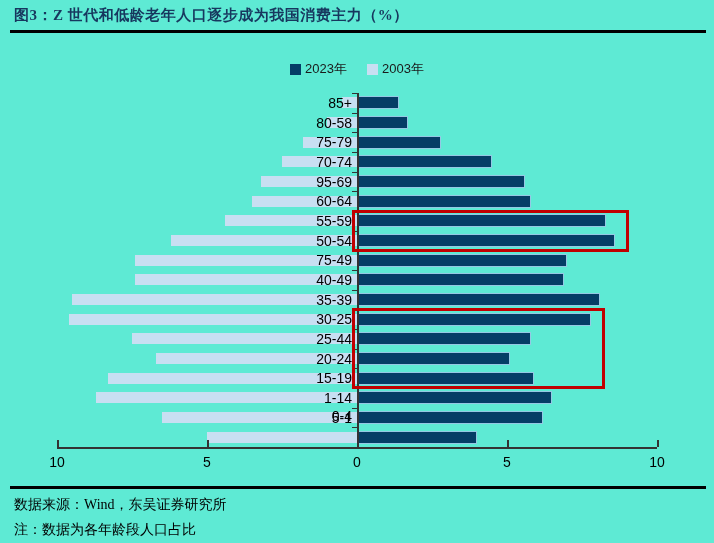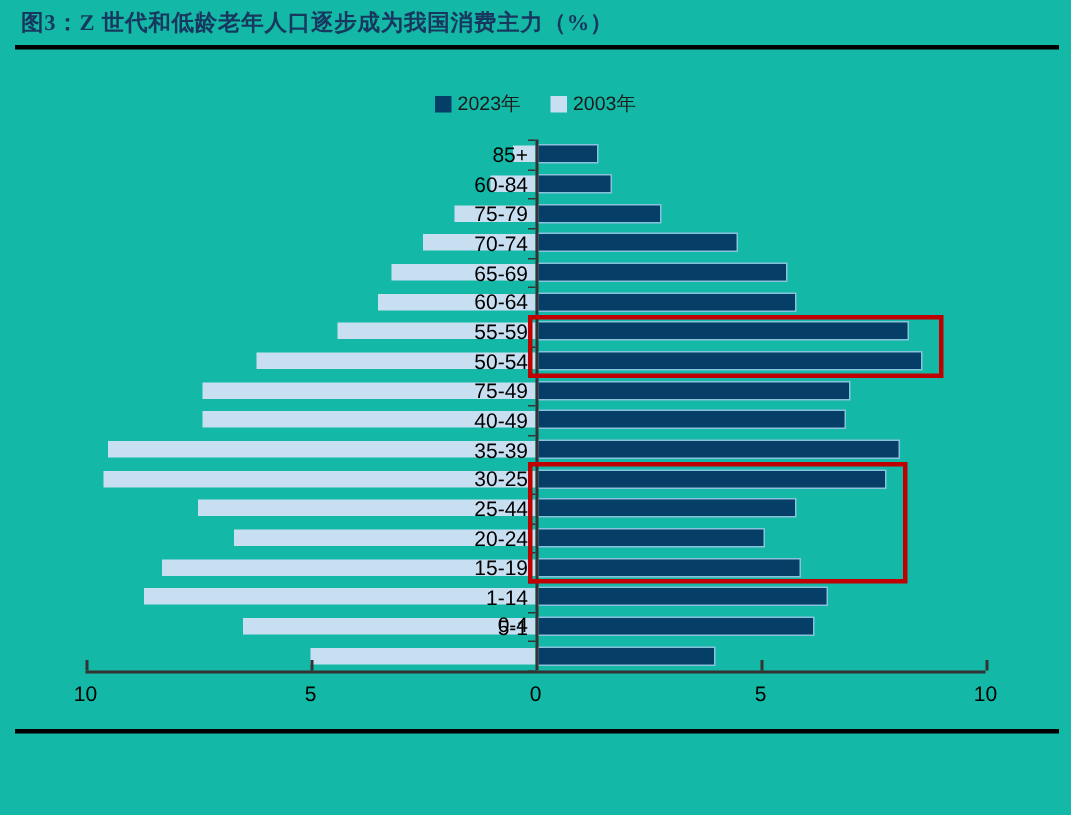--- a/index.html
+++ b/index.html
@@ -1,17 +1,17 @@
 <!DOCTYPE html>
 <html><head>
 <meta charset="utf-8">
 <style>
   html,body{margin:0;padding:0;background:#fff;}
   #page{
-    position:relative;width:714px;height:543px;background:#14b8a6;overflow:hidden;
+    position:relative;width:714px;height:543px;background:#5eead4;overflow:hidden;
     font-family:"Liberation Sans",sans-serif;
   }
   
   .fig-title{
     position:absolute;left:14px;top:6px;width:690px;
     font-family:"Liberation Serif","DejaVu Serif",serif;
     font-size:15px;font-weight:bold;color:#17375E;letter-spacing:.5px;white-space:nowrap;
   }
   .top-rule{position:absolute;left:10px;top:30px;width:696px;height:3px;background:#000;}
   
@@ -55,30 +55,30 @@
         <span>2003年</span>
       </div>
     </div>
 
   <div id="plot-area">
       <div class="bar" style="left: 342px; top: 97.3333px; width: 15px; height: 11px; background: rgb(200, 223, 242);"></div>
       <div class="bar bar-right" style="left: 359px; top: 97.3333px; width: 39px; height: 11px; background: rgb(5, 62, 102);"></div>
       <div class="cat-label" style="left: 279px; top: 95.8333px; width: 73px;">85+</div>
       <div class="bar" style="left: 327px; top: 117px; width: 30px; height: 11px; background: rgb(200, 223, 242);"></div>
       <div class="bar bar-right" style="left: 359px; top: 117px; width: 48px; height: 11px; background: rgb(5, 62, 102);"></div>
-      <div class="cat-label" style="left: 279px; top: 115.5px; width: 73px;">60-84</div>
+      <div class="cat-label" style="left: 279px; top: 115.5px; width: 73px;">80-58</div>
       <div class="bar" style="left: 303px; top: 136.667px; width: 54px; height: 11px; background: rgb(200, 223, 242);"></div>
       <div class="bar bar-right" style="left: 359px; top: 136.667px; width: 81px; height: 11px; background: rgb(5, 62, 102);"></div>
       <div class="cat-label" style="left: 279px; top: 135.167px; width: 73px;">75-79</div>
       <div class="bar" style="left: 282px; top: 156.333px; width: 75px; height: 11px; background: rgb(200, 223, 242);"></div>
       <div class="bar bar-right" style="left: 359px; top: 156.333px; width: 132px; height: 11px; background: rgb(5, 62, 102);"></div>
       <div class="cat-label" style="left: 279px; top: 154.833px; width: 73px;">70-74</div>
       <div class="bar" style="left: 261px; top: 176px; width: 96px; height: 11px; background: rgb(200, 223, 242);"></div>
       <div class="bar bar-right" style="left: 359px; top: 176px; width: 165px; height: 11px; background: rgb(5, 62, 102);"></div>
-      <div class="cat-label" style="left: 279px; top: 174.5px; width: 73px;">65-69</div>
+      <div class="cat-label" style="left: 279px; top: 174.5px; width: 73px;">95-69</div>
       <div class="bar" style="left: 252px; top: 195.667px; width: 105px; height: 11px; background: rgb(200, 223, 242);"></div>
       <div class="bar bar-right" style="left: 359px; top: 195.667px; width: 171px; height: 11px; background: rgb(5, 62, 102);"></div>
       <div class="cat-label" style="left: 279px; top: 194.167px; width: 73px;">60-64</div>
       <div class="bar" style="left: 225px; top: 215.333px; width: 132px; height: 11px; background: rgb(200, 223, 242);"></div>
       <div class="bar bar-right" style="left: 359px; top: 215.333px; width: 246px; height: 11px; background: rgb(5, 62, 102);"></div>
       <div class="cat-label" style="left: 279px; top: 213.833px; width: 73px;">55-59</div>
       <div class="bar" style="left: 171px; top: 235px; width: 186px; height: 11px; background: rgb(200, 223, 242);"></div>
       <div class="bar bar-right" style="left: 359px; top: 235px; width: 255px; height: 11px; background: rgb(5, 62, 102);"></div>
       <div class="cat-label" style="left: 279px; top: 233.5px; width: 73px;">50-54</div>
       <div class="bar" style="left: 135px; top: 254.667px; width: 222px; height: 11px; background: rgb(200, 223, 242);"></div>
@@ -139,14 +139,16 @@
       <div class="x-label" style="left: 357px; top: 454px;">0</div>
       <div class="tick" style="left: 507px; top: 440px; width: 2px; height: 7px;"></div>
       <div class="x-label" style="left: 507px; top: 454px;">5</div>
       <div class="tick" style="left: 657px; top: 440px; width: 2px; height: 7px;"></div>
       <div class="x-label" style="left: 657px; top: 454px;">10</div>
       <div class="highlight-box" style="left: 352px; top: 209.5px; width: 271px; height: 36.3333px; border-color: rgb(192, 0, 0);"></div>
       <div class="highlight-box" style="left: 352px; top: 307.833px; width: 247px; height: 75.6667px; border-color: rgb(192, 0, 0);"></div>
     </div>
 
   <div class="bottom-rule"></div>
+  <div class="src-line" style="top:496px">数据来源：Wind，东吴证券研究所</div>
+  <div class="src-line" style="top:521px">注：数据为各年龄段人口占比</div>
 
 </div>
 
 </body></html>

